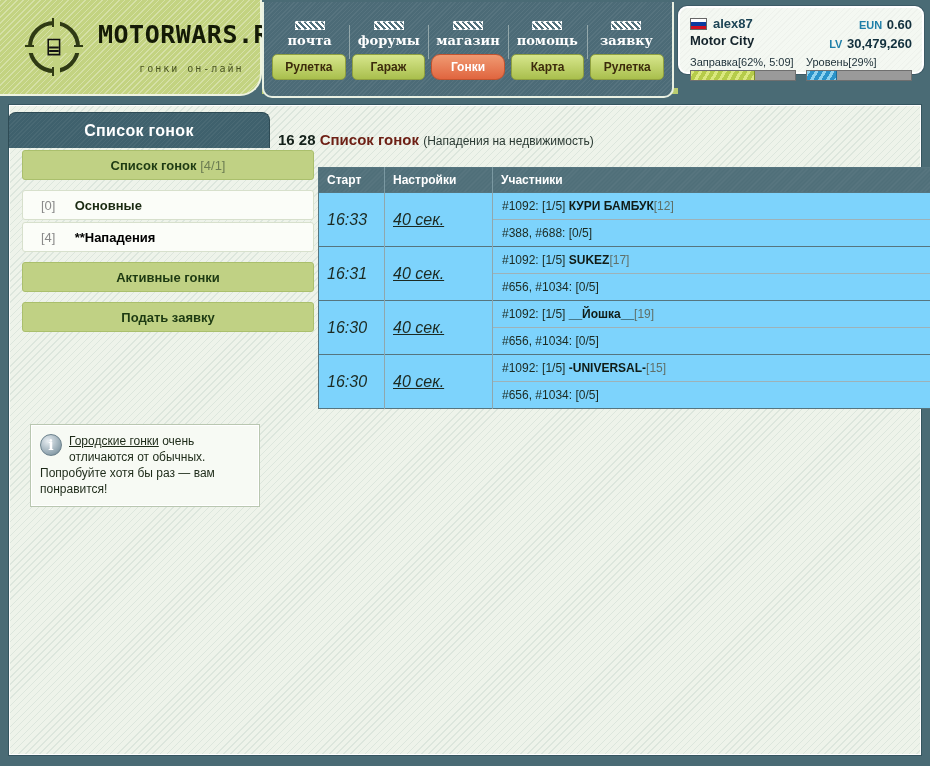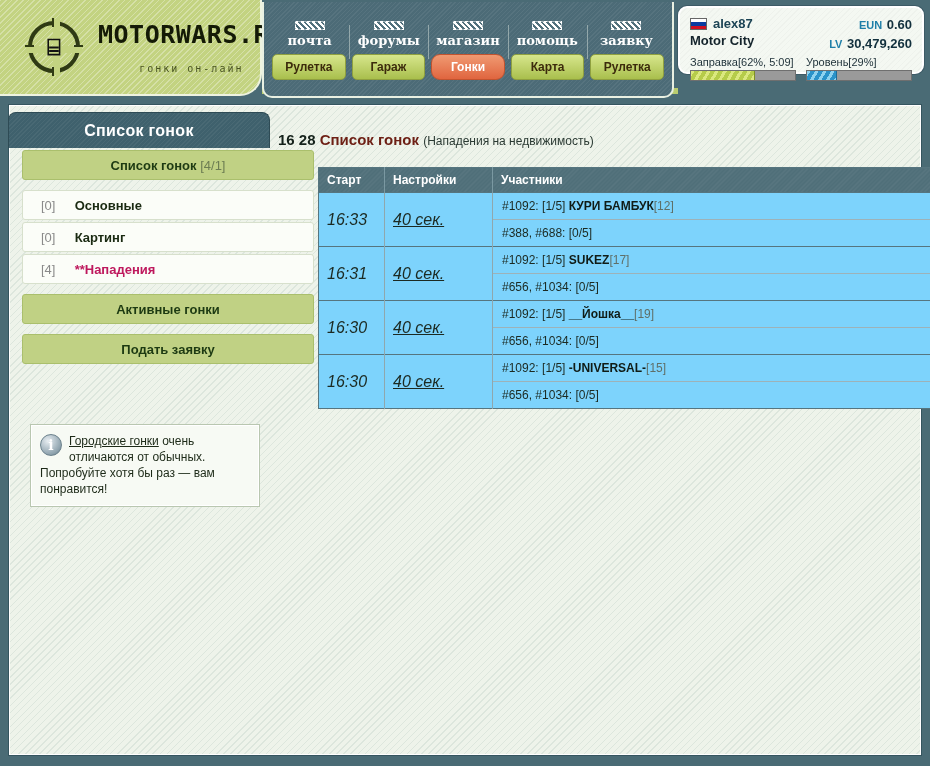--- a/index.html
+++ b/index.html
@@ -211,21 +211,21 @@
     border: 1px solid #d7e0cc;
     border-radius: 3px;
     margin-bottom: 2px; cursor: pointer;
     font-size: 13px; font-weight: bold;
     padding-left: 48px; color: #1a2a12;
   }
   .side-item .idx {
     color: #8a8a8a; font-weight: normal; margin-left: -30px;
     display: inline-block; width: 30px;
   }
-  .side-item.attack .lbl { color: #be185d; }
+  .side-item.attack .lbl { color: #000000; }
 
   #infobox {
     position: absolute; left: 30px; top: 424px;
     width: 230px;
     background: #f7faf4;
     border: 1px solid #b9c7b0;
     box-shadow: inset 0 0 0 1px #ffffff;
     padding: 8px 9px 9px 9px;
     font-size: 12px; color: #1d2a18; line-height: 16px;
   }
@@ -385,24 +385,20 @@
   <div id="sidebar">
     <div class="side-btn">
       <span>Список гонок</span>
       <span class="count">[4/1]</span>
     </div>
 
     <div id="side-items">
       <div class="side-item">
         <span class="idx">[0]</span>
         <span class="lbl">Основные</span>
-      </div>
-      <div class="side-item">
-        <span class="idx">[0]</span>
-        <span class="lbl">Картинг</span>
       </div>
       <div class="side-item attack">
         <span class="idx">[4]</span>
         <span class="lbl">**Нападения</span>
       </div>
     </div>
 
     <div class="side-btn">Активные гонки</div>
     <div class="side-btn">Подать заявку</div>
   </div>

